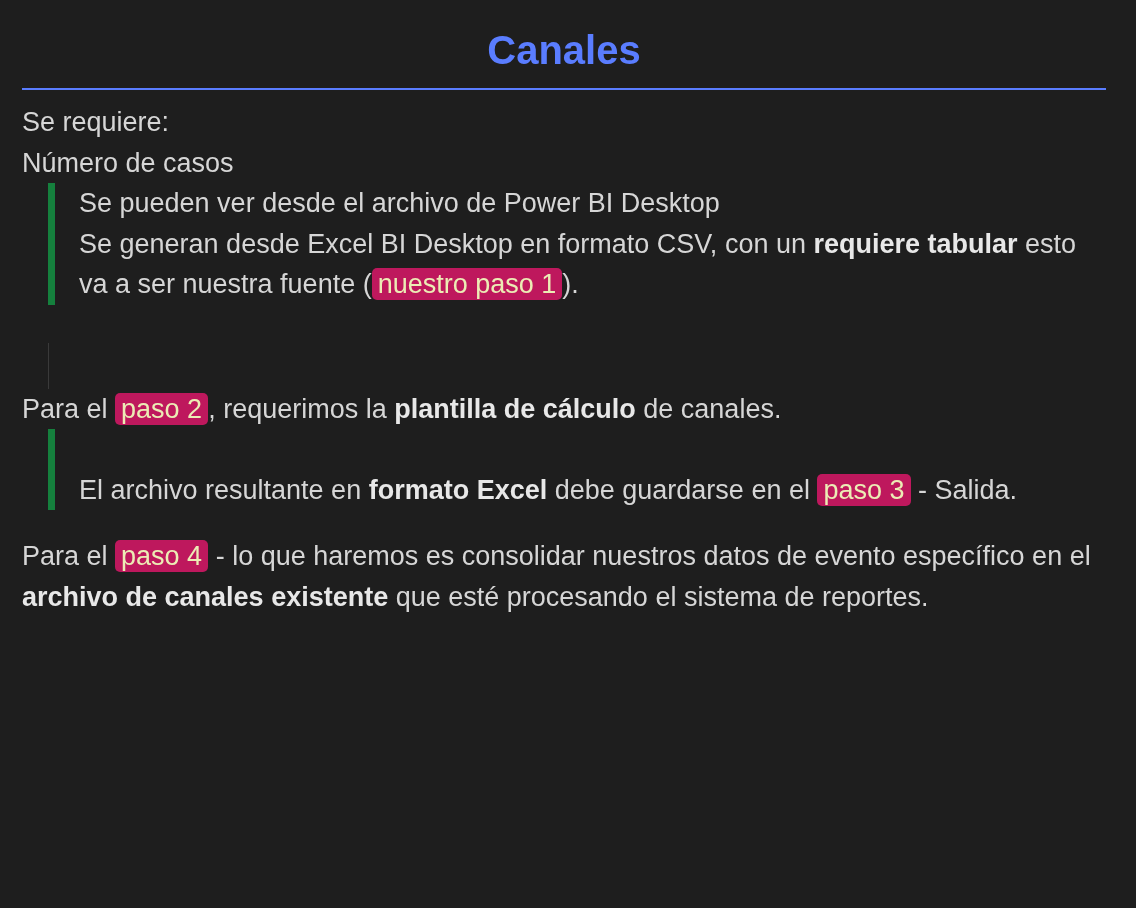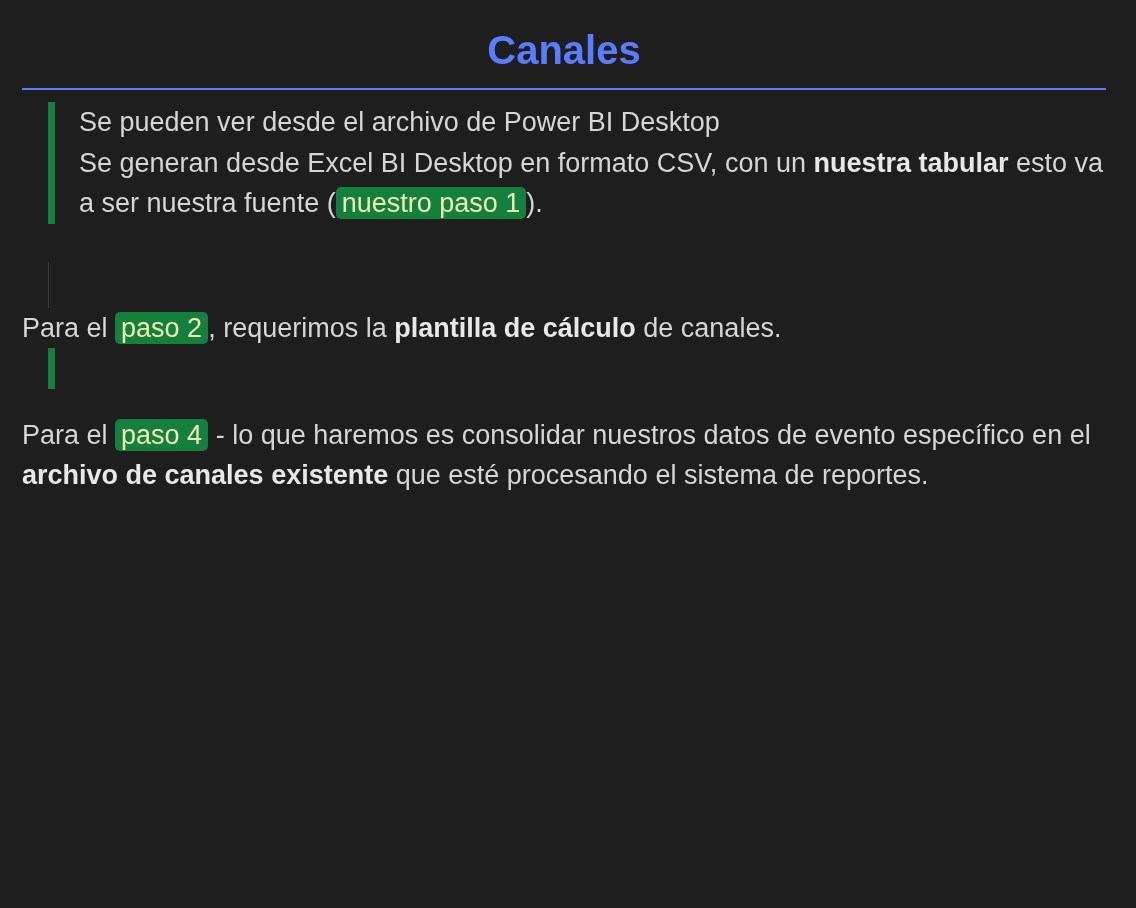--- a/index.html
+++ b/index.html
@@ -39,57 +39,62 @@
     margin-left: 26px;
     padding-left: 24px;
     border-left: 7px solid #15803d;
     display: block;
   }
   .bold {
     font-weight: 700;
     color: #e8e8e8;
   }
   .hl {
-    background: #15803d;
+    background: #be185d;
     color: #ececb5;
     border-radius: 5px;
     padding: 1px 6px;
   }
   .spacer-md { height: 38px; }
   .spacer-lg { height: 26px; }
   .empty-indent {
     margin-left: 26px;
     border-left: 1px solid #3a3a3a;
     height: 46px;
   }
 </style>
 </head>
 <body>
 
 <div class="page">
 
   <h1 class="title">Canales</h1>
   <hr class="rule">
 
+  <p class="para">Se requiere:</p>
 
+  <p class="para">Número de casos</p>
   <span class="indent">Se pueden ver desde el archivo de Power BI Desktop</span>
 
   <span class="indent">
-    <span>Se generan desde Excel BI Desktop en formato CSV, con un </span><span class="bold">nuestra tabular</span><span> esto va a ser nuestra fuente (</span><span class="hl">nuestro paso 1</span><span>).</span>
+    <span>Se generan desde Excel BI Desktop en formato CSV, con un </span><span class="bold">requiere tabular</span><span> esto va a ser nuestra fuente (</span><span class="hl">nuestro paso 1</span><span>).</span>
   </span>
 
   <div class="spacer-md"></div>
   <div class="empty-indent"></div>
 
   <p class="para">
     <span>Para el </span><span class="hl">paso 2</span><span>, requerimos la </span><span class="bold">plantilla de cálculo</span><span> de canales.</span>
   </p>
 
   <span class="indent">
     <br>
+    <span>
+      <span>El archivo resultante en </span><span class="bold">formato Excel</span><span> debe guardarse en el </span><span class="hl">paso 3</span><span> - Salida.</span>
+    </span>
   </span>
 
   <div class="spacer-lg"></div>
 
   <p class="para">
     <span>Para el </span><span class="hl">paso 4</span><span> - lo que haremos es consolidar nuestros datos de evento específico en el </span><span class="bold">archivo de canales existente</span><span> que esté procesando el sistema de reportes.</span>
   </p>
 
 </div>
 

